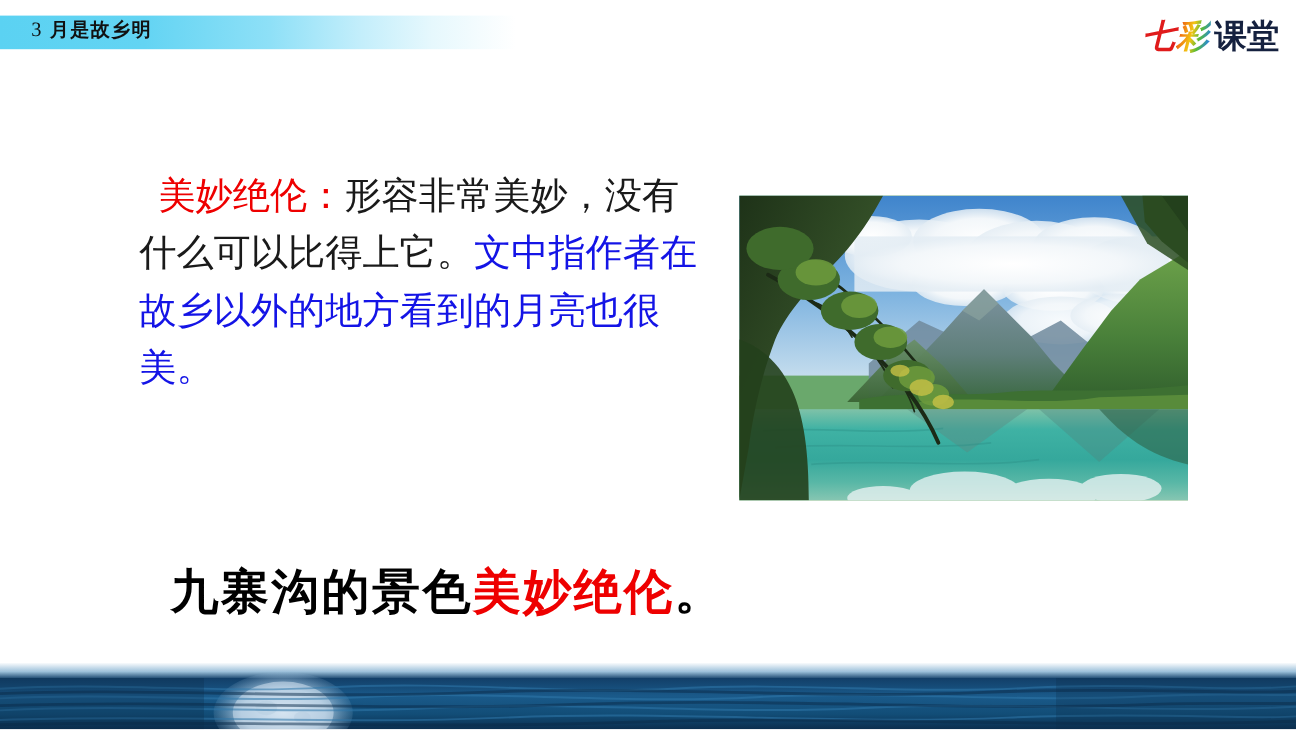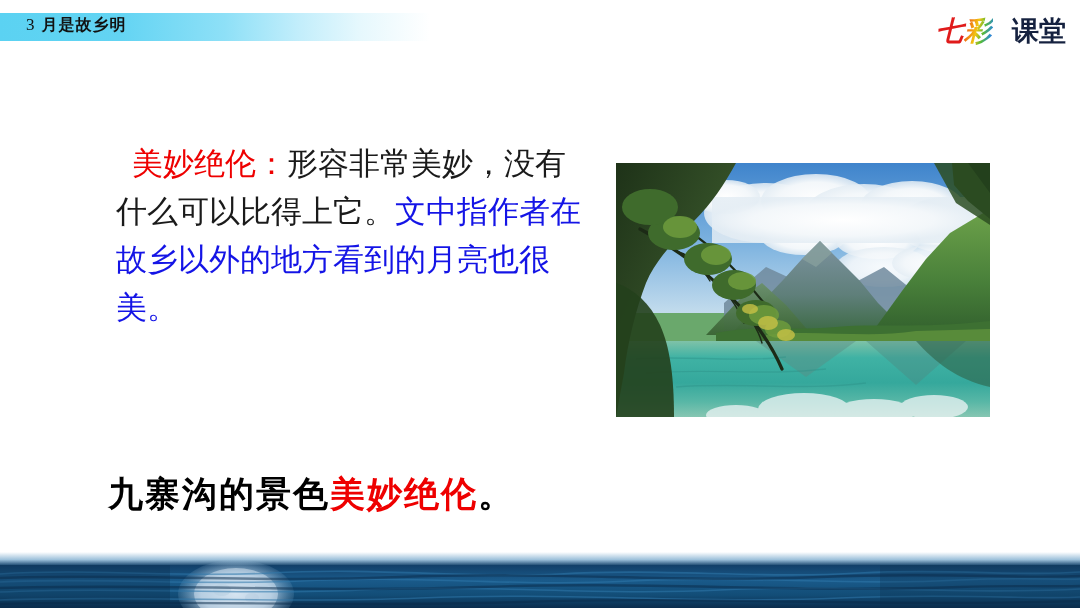--- a/index.html
+++ b/index.html
@@ -71,21 +71,20 @@
     -webkit-background-clip: text;
     background-clip: text;
     color: transparent;
     padding-right: 2px;
   }
   #logo .lg-ke {
     color: #15213f;
     font-style: normal;
     letter-spacing: 0px;
     padding-left: 2px;
-    margin-left: 16px;
   }
 
   
   #definition-block {
     position: absolute;
     left: 116px;
     top: 139px;
     width: 470px;
     font-family: "DejaVu Sans", sans-serif;
     font-size: 31px;
@@ -106,24 +105,24 @@
     width: 374px;
     height: 254px;
     overflow: hidden;
     background: #6aa86c;
   }
   #scene-photo svg { display: block; }
 
   
   #example-sentence {
     position: absolute;
-    left: 108px;
+    left: 142px;
     top: 466px;
-    font-family: Liberation Sans, sans-serif;
-    font-size: 35px;
+    font-family: Liberation Serif, serif;
+    font-size: 40px;
     font-weight: bold;
     line-height: 56px;
     letter-spacing: 2px;
     white-space: nowrap;
   }
 
   
   #footer-band {
     position: absolute;
     left: 0;

